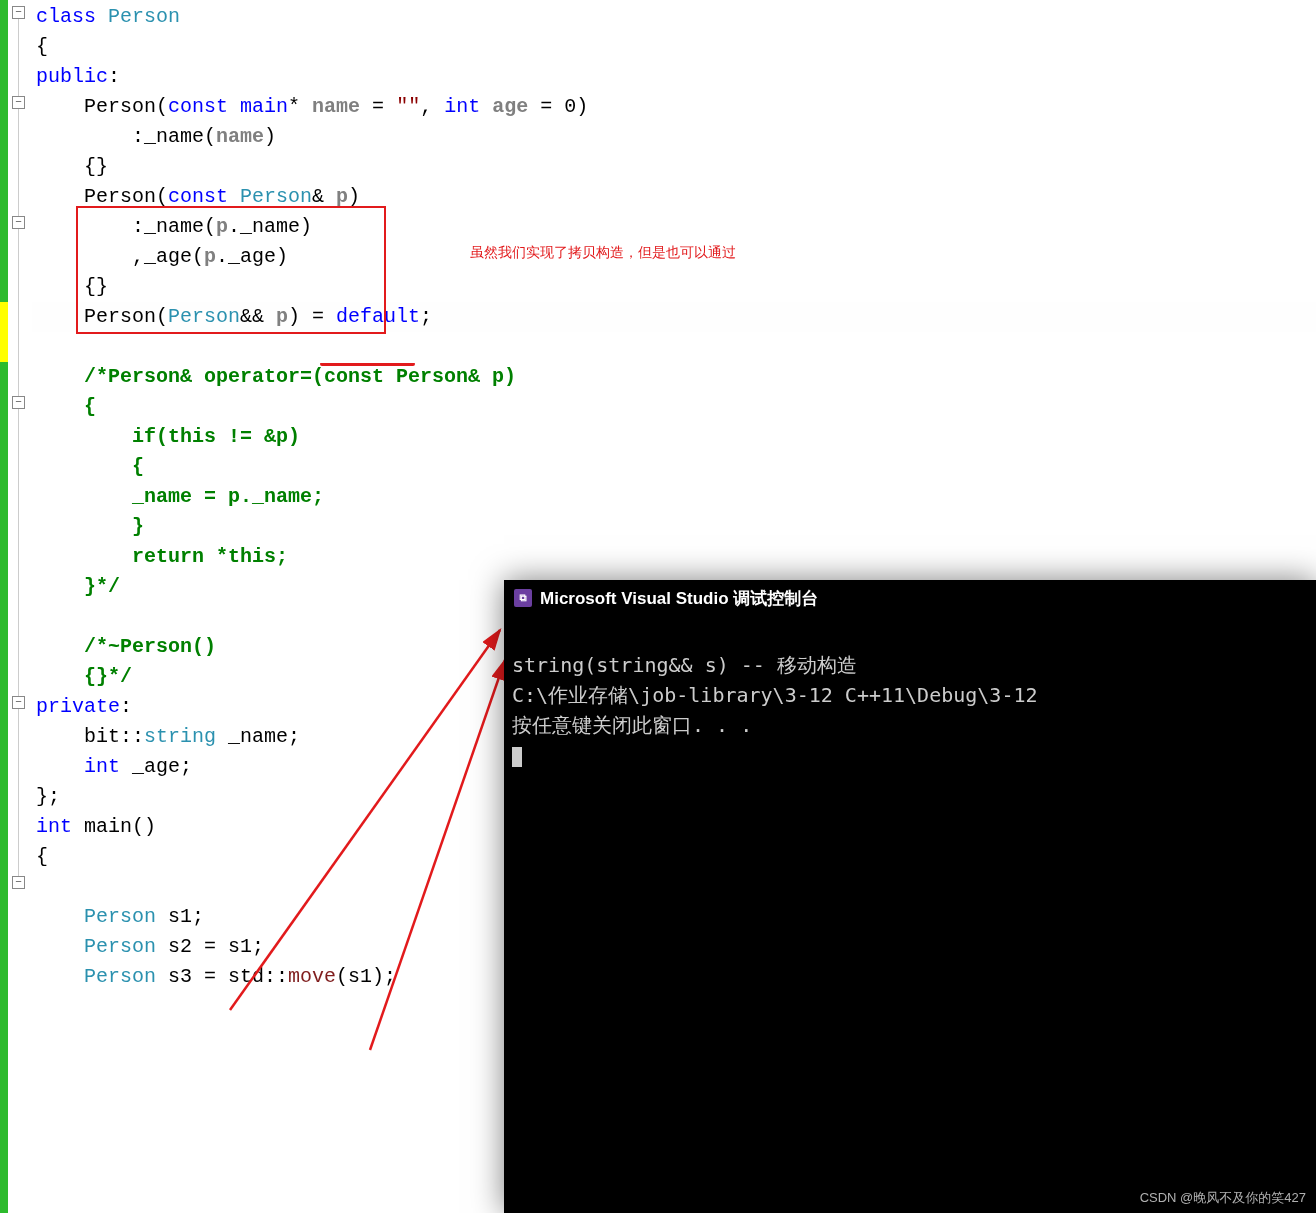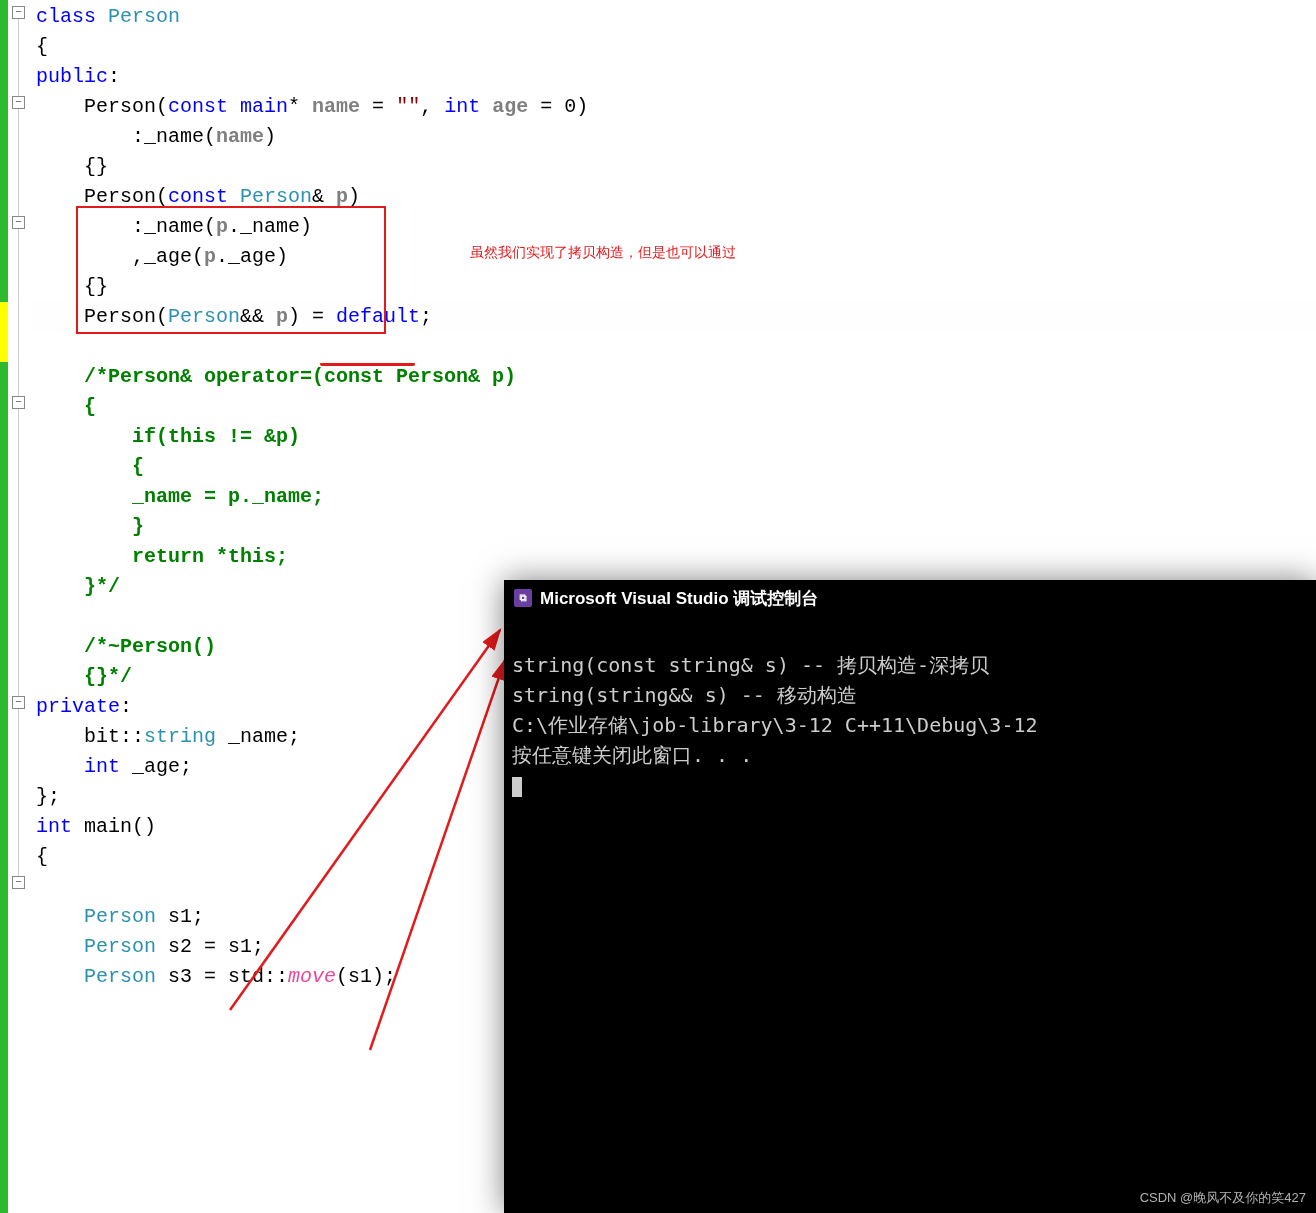--- a/index.html
+++ b/index.html
@@ -56,21 +56,21 @@
   height: 30px;
   line-height: 30px;
   white-space: pre;
   padding-left: 4px;
 }
 .kw-blue { color: #0000ff; }
 .kw-teal { color: #2b91af; }
 .kw-darkred { color: #8b0000; }
 .kw-gray { color: #808080; font-weight: bold; }
 .kw-green { color: #008000; font-weight: bold; }
-.kw-olive { color: #ec4899; font-style: italic; }
+.kw-olive { color: #7f1d1d; }
 .txt { color: #000; }
 .highlight-line {
   background: #fefefe;
   position: relative;
 }
 .yellow-mark {
   position: absolute;
   left: -32px;
   top: 0;
   width: 8px;
@@ -226,17 +226,17 @@
     </defs>
   <line x1="20" y1="400" x2="155" y2="10" stroke="#e21a1c" stroke-width="2.5" marker-end="url(#ah2)"></line>
 </svg>
 
 <div class="console" style="left:504px;top:580px;width:812px;height:633px;">
   <div class="console-title">
     <span class="console-icon">⧉</span>
     <span>Microsoft Visual Studio 调试控制台</span>
   </div>
   <div class="console-body">
-<div>string(const string&amp; s) -- 拷贝构造-深拷贝</div><div>string(string&amp;&amp; s) -- 移动构造</div><div></div><div>C:\作业存储\job-library\3-12 C++11\Debug\3-12</div><div>按任意键关闭此窗口. . .</div><span class="cursor-block"></span>
+<div>string(string&amp;&amp; s) -- 移动构造</div><div></div><div>C:\作业存储\job-library\3-12 C++11\Debug\3-12</div><div>按任意键关闭此窗口. . .</div><span class="cursor-block"></span>
   </div>
 </div>
 
 <div class="watermark">CSDN @晚风不及你的笑427</div>
 
 </body></html>

